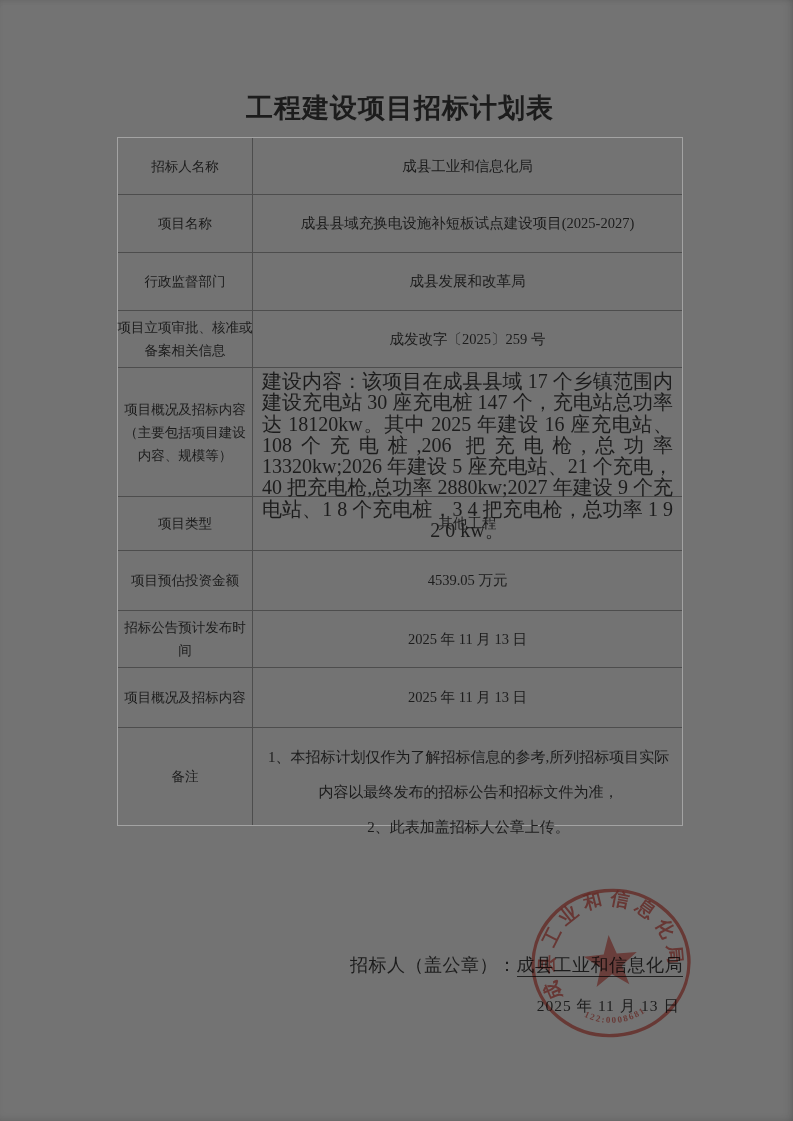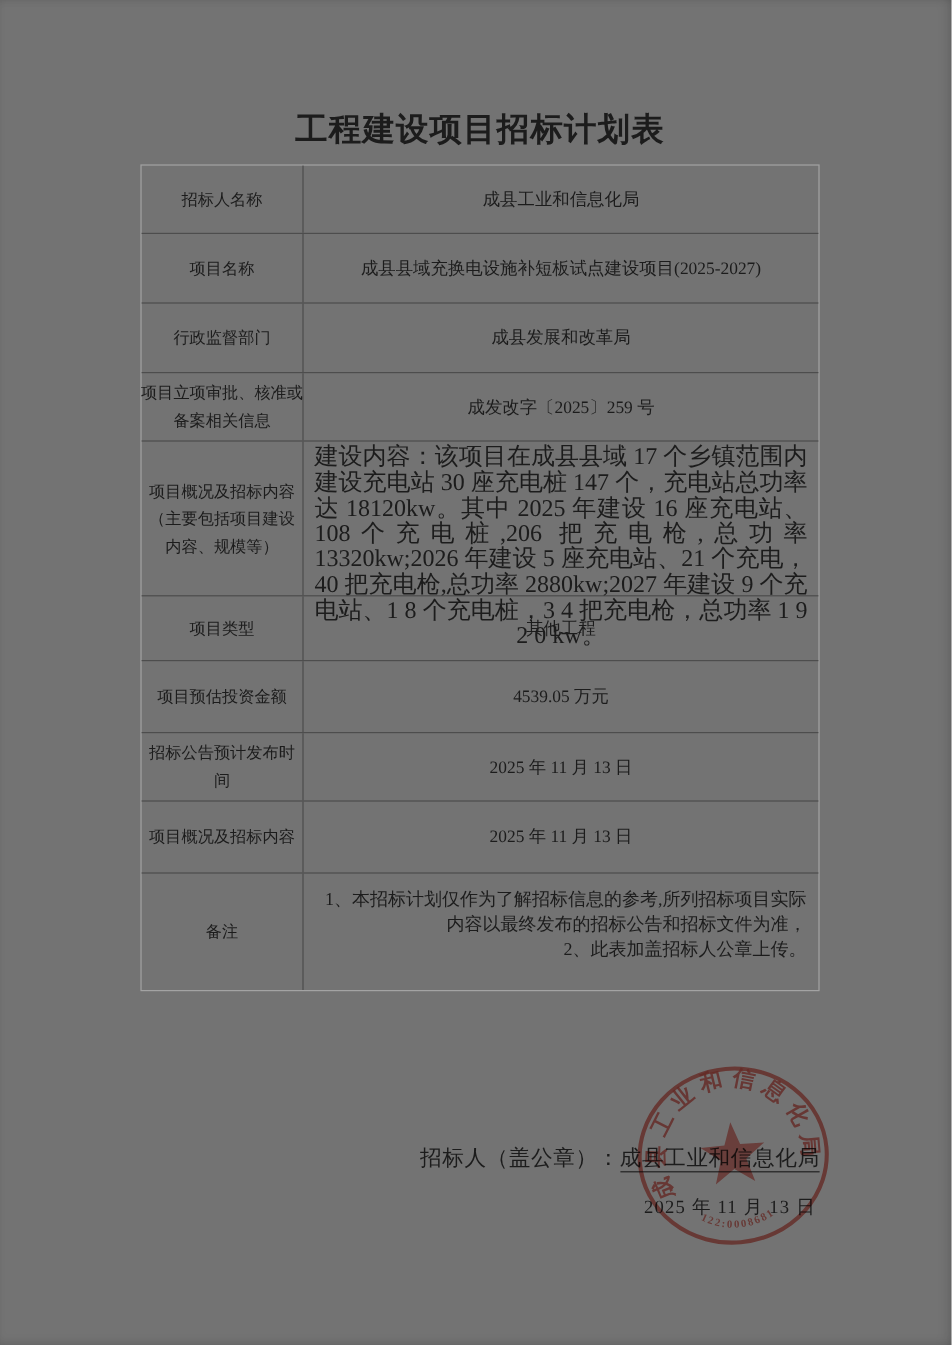--- a/index.html
+++ b/index.html
@@ -34,21 +34,21 @@
     text-align:center; font-size:14.5px; padding:0 8px;
   }
   .r1{height:56px}.r2{height:57px}.r3{height:57px}.r4{height:56px}
   .r5{height:128px}.r6{height:53px}.r7{height:59px}.r8{height:56px}
   .r9{height:58px}.r10{height:56px}.r11{height:59px}.r12{height:97px}
   .val-para {
     display:block; text-align:justify; text-align-last:center;
     font-size:20px; line-height:21.3px; padding:3px 9px 0 9px;
   }
   .val-remark {
-    display:block; text-align:right; font-size:15px; line-height:21px;
+    display:block; text-align:center; font-size:15px; line-height:35px;
     padding:12px 10px 0 12px;
   }
   .sig-line { position:absolute; top:953px; right:110px; font-size:18px; letter-spacing:.5px; }
   .sig-org  { border-bottom:1.5px solid #222; padding-bottom:1px; }
   .sig-date { position:absolute; top:996px; right:113px; font-size:15.5px; letter-spacing:1px; }
   .seal {
     position:absolute; left:529px; top:884px; width:164px; height:158px;
     mix-blend-mode:multiply; opacity:.88;
   }
   .seal text { font-family:"Liberation Serif", serif; font-weight:700; }

